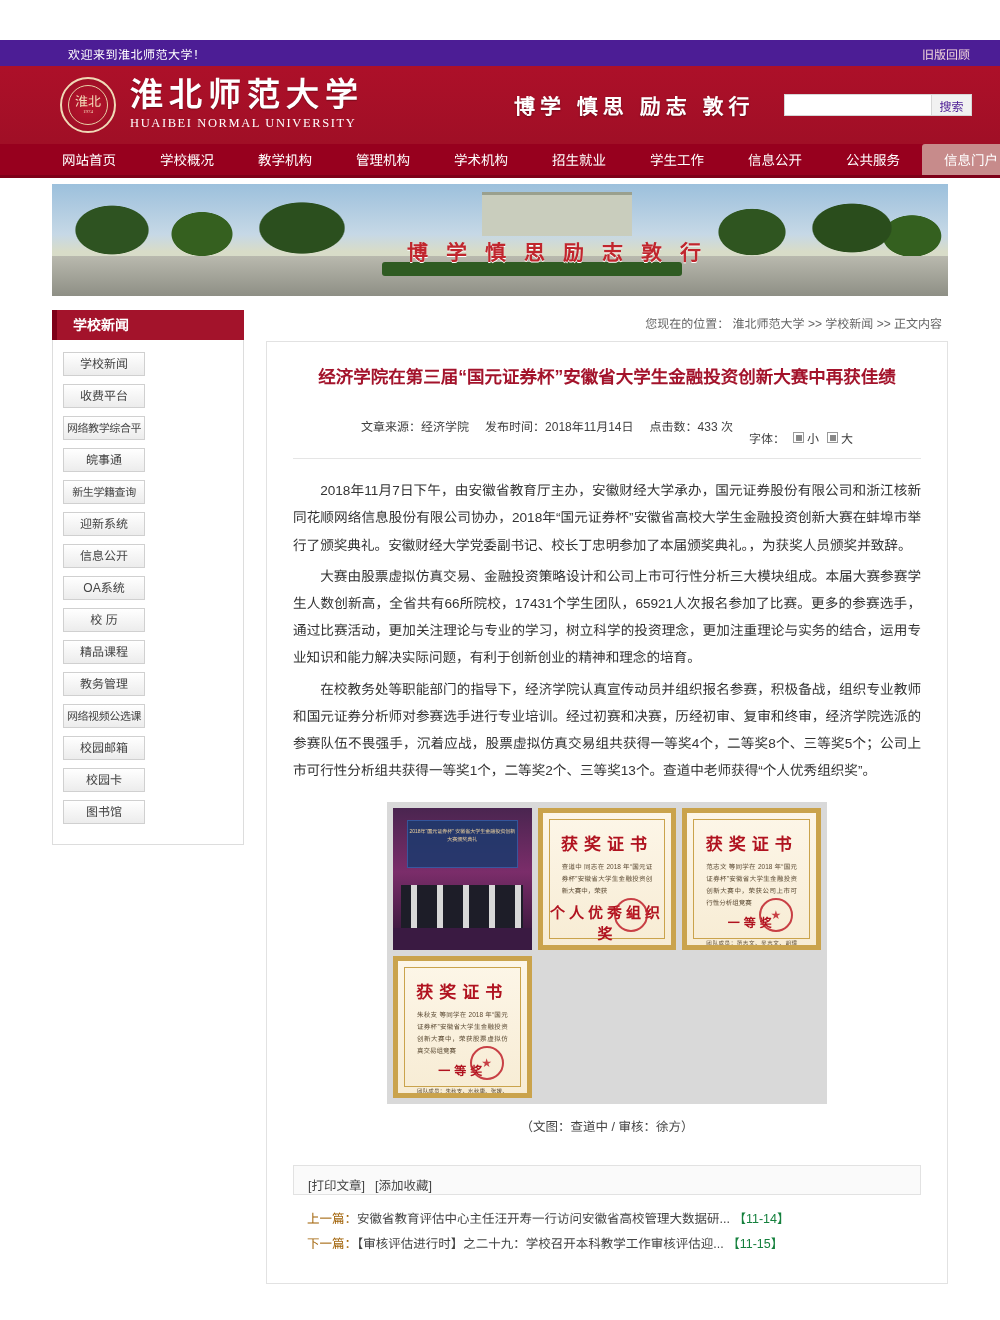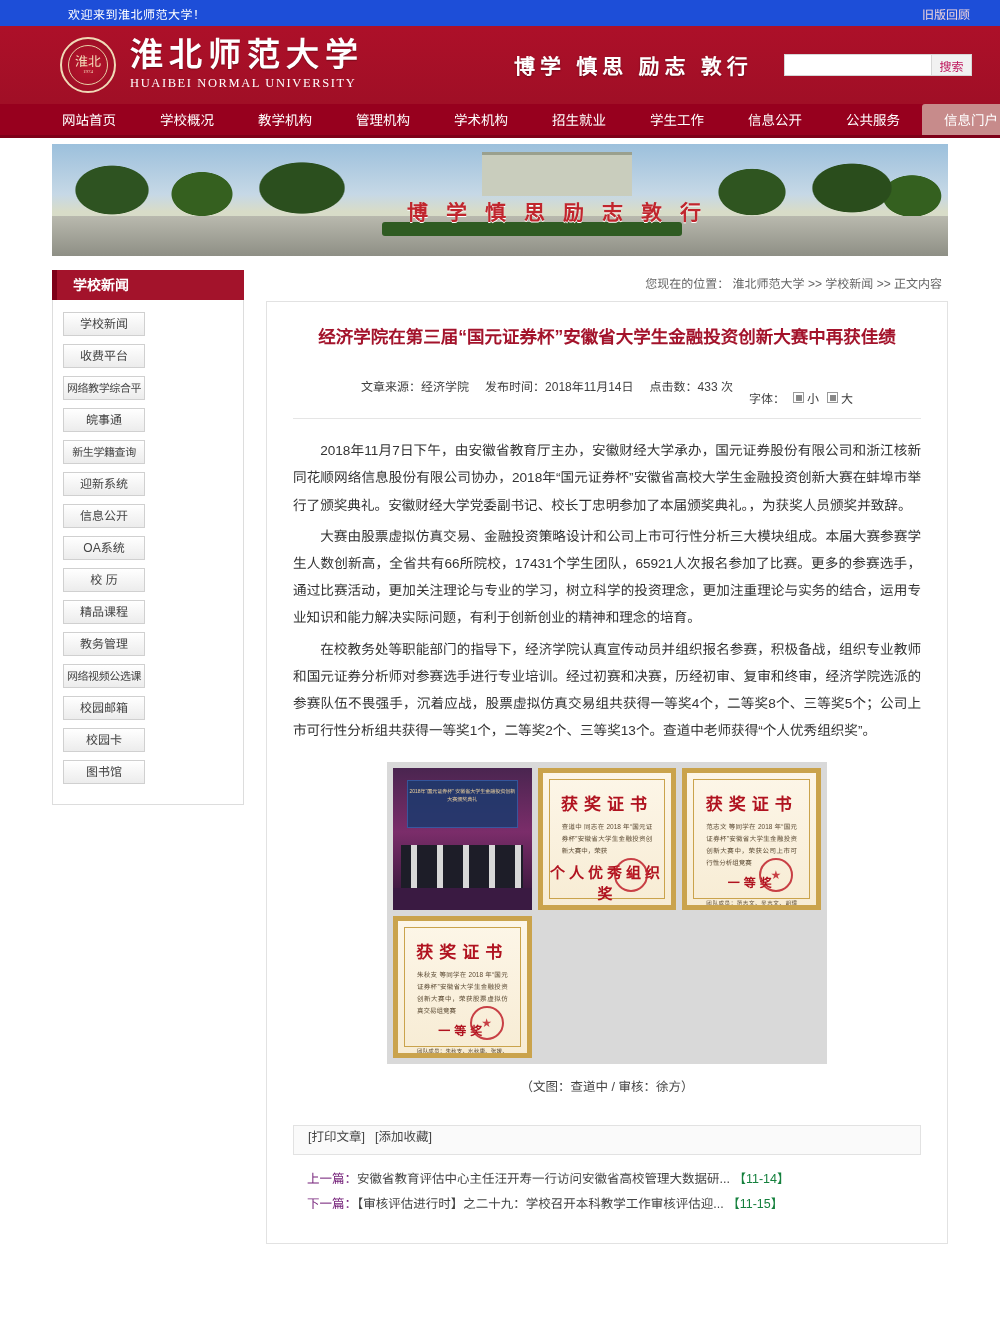--- a/index.html
+++ b/index.html
@@ -9,27 +9,28 @@
     background: #ffffff;
     font-family: "Liberation Sans", "DejaVu Sans", sans-serif;
     font-size: 13px;
     color: #333;
   }
   .page { width: 1000px; position: relative; background:#fff; }
 
   
   .topbar {
     height: 26px;
-    background: #1d4ed8;
+    background: #4c1d95;
     color: #ffffff;
     display: flex;
     align-items: center;
     justify-content: space-between;
     padding: 0 30px 0 68px;
     font-size: 12px;
+    margin-top: 40px;
   }
   .topbar .welcome { letter-spacing: .5px; }
   .topbar .oldver { font-size: 12px; color:#f3d7dc; }
 
   
   .header {
     height: 78px;
     background: #b01129;
     background: linear-gradient(#ad1029, #a00f26);
     display:flex;
@@ -59,37 +60,37 @@
     font-size: 33px; font-weight: bold; letter-spacing: 6px;
     line-height: 36px;
     text-shadow: 0 1px 1px rgba(0,0,0,.3);
   }
   .school-en {
     font-size: 12.5px; letter-spacing: 1.6px; margin-top: 3px;
     font-family:"Liberation Serif", serif;
   }
   .motto {
     color:#fff;
-    font-family:Liberation Serif, serif;
+    font-family:Liberation Sans, sans-serif;
     font-size: 21px; letter-spacing: 5px; font-weight: bold;
     margin-left: 150px;
     text-shadow: 0 1px 2px rgba(0,0,0,.35);
   }
   .search-box {
     position:absolute; right: 28px; top: 28px;
     display:flex; align-items:center;
   }
   .search-input {
     width: 148px; height: 22px; border: 1px solid #d6d6d6;
     background:#fff; font-size: 12px; padding: 0 5px;
     color:#666;
   }
   .search-btn {
     height: 22px; min-width: 40px; border: 1px solid #d6d6d6; border-left:none;
-    background:#f1f1f1; font-size: 12px; color:#be185d; cursor:pointer;
+    background:#f1f1f1; font-size: 12px; color:#4c1d95; cursor:pointer;
     padding: 0 6px;
   }
 
   
   .nav {
     height: 34px; background:#97001e;
     display:flex; align-items:stretch;
     padding-left: 40px;
     border-bottom: 3px solid #7e0018;
   }
@@ -222,26 +223,26 @@
   .cert .seal {
     position:absolute; right: 16px; bottom: 6px; width: 34px; height: 34px; border-radius:50%;
     border: 2px solid #c0222c; color:#c0222c; font-size:5px;
     display:flex;align-items:center;justify-content:center;opacity:.85;
   }
   .cert .seal:after{content:"★";font-size:12px;}
   .photo-caption { text-align:center; font-size: 12.5px; color:#444; padding: 12px 0 4px 0; }
 
   .tool-row {
     margin-top: 26px; border:1px solid #e2e2e2; background:#fafafa;
-    height: 30px; display:flex; align-items:flex-start; padding: 0 14px; gap: 10px;
+    height: 30px; display:flex; align-items:flex-end; padding: 0 14px; gap: 10px;
     font-size: 12.5px; color:#444;
   }
   .tool-row a { color:#444; text-decoration:none; cursor:pointer; }
   .near-row { padding: 12px 14px 0 14px; font-size: 12.5px; line-height: 2.0; }
-  .near-row .lbl { color:#701a75; }
+  .near-row .lbl { color:#a16207; }
   .near-row a { color:#444; text-decoration:none; }
   .near-row .date { color:#15803d; }
 </style>
 </head>
 <body>
 
 <div class="page">
 
   <div class="topbar">
     <span class="welcome">欢迎来到淮北师范大学！</span>

